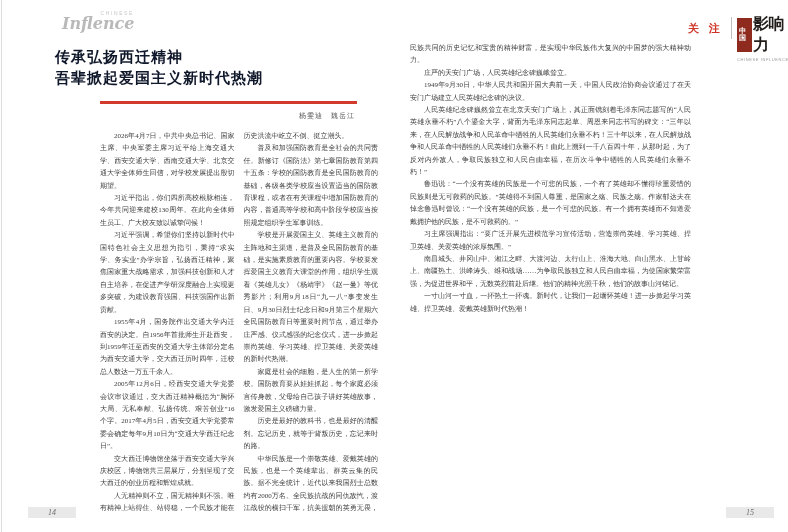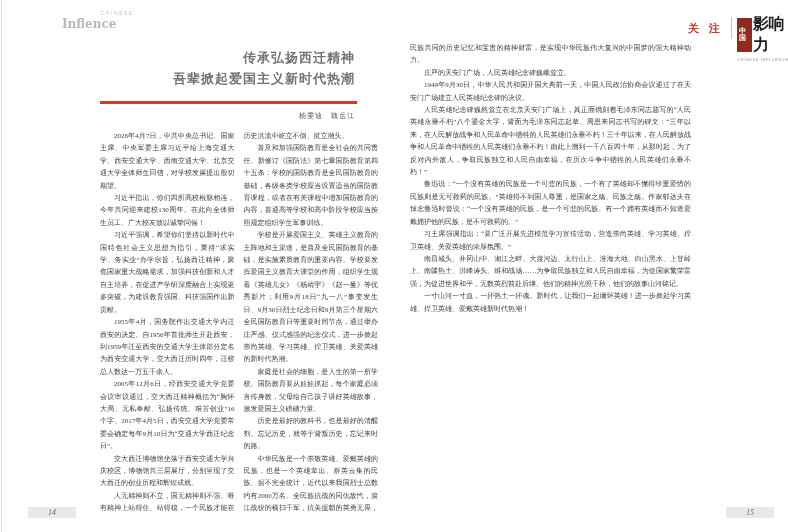--- a/index.html
+++ b/index.html
@@ -7,25 +7,25 @@
     width:788px;height:532px;position:relative;overflow:hidden;
     background:#ffffff;
     font-family:"Liberation Serif","DejaVu Serif",serif;
   }
   .edge-line{position:absolute;left:1px;top:0;width:1px;height:532px;background:#dcdcdc;}
 
   
   .brand{position:absolute;left:62px;top:10px;color:#b9b9b9;width:72px;}
   .brand .small{display:block;font-size:5px;letter-spacing:1.6px;text-align:right;
     color:#c6c6c6;font-family:"Liberation Sans",sans-serif;margin-bottom:-2px;}
-  .brand .name{font-weight:bold;font-size:12px;
+  .brand .name{font-style:italic;font-weight:bold;font-size:16px;
     font-family:"DejaVu Serif","Liberation Serif",serif;}
 
-  .title{position:absolute;left:55px;top:47px;width:300px;text-align:right;
-    color:#737373;font-weight:bold;font-size:13px;line-height:21px;letter-spacing:1px;
+  .title{position:absolute;left:55px;top:47px;width:300px;text-align:left;
+    color:#0f172a;font-weight:bold;font-size:15px;line-height:21px;letter-spacing:1px;
     font-family:"DejaVu Sans","Liberation Sans",sans-serif;}
 
   .title-rule{position:absolute;left:100px;top:101px;width:257px;height:3px;background:#d23b2c;}
 
   .byline{position:absolute;left:55px;top:111px;width:300px;text-align:right;
     font-size:7px;color:#555;letter-spacing:1px;}
 
   .body-left-wrap{position:absolute;left:100px;top:130px;width:278px;height:394px;overflow:hidden;}
   .body-left{width:278px;height:394px;
     column-count:2;column-gap:9px;column-fill:auto;}

